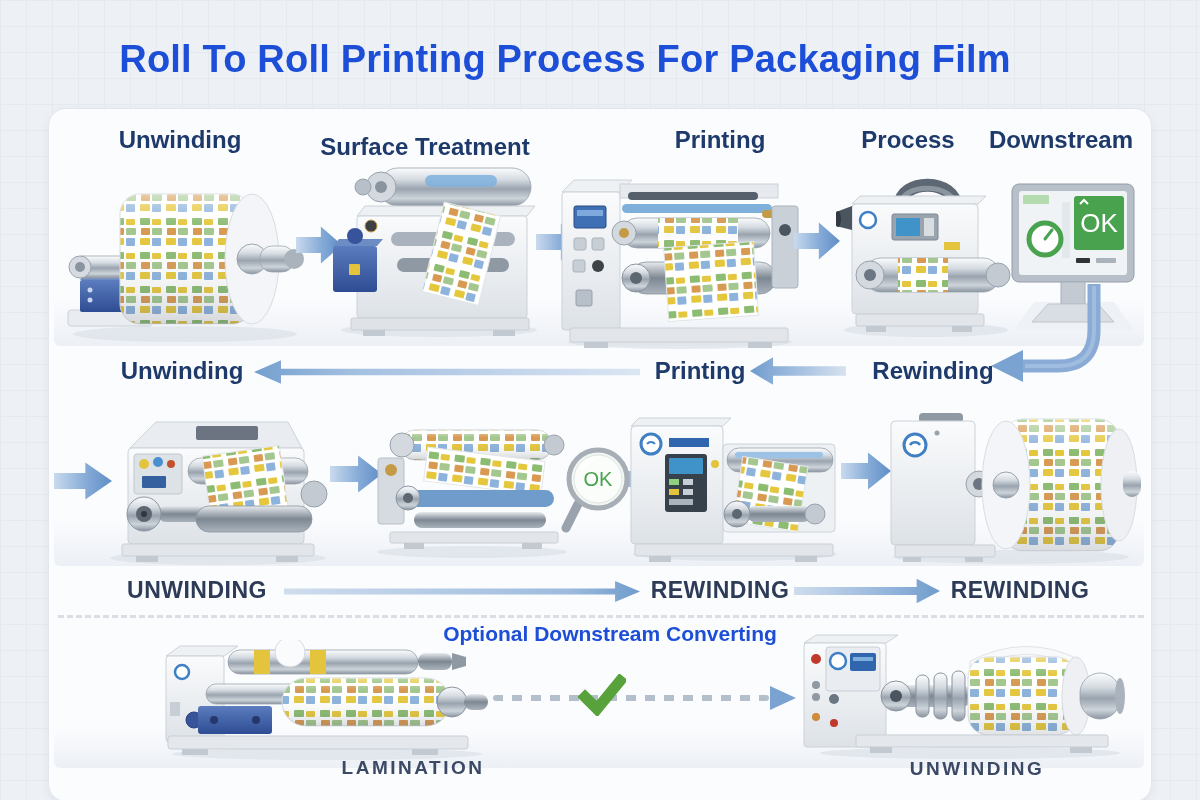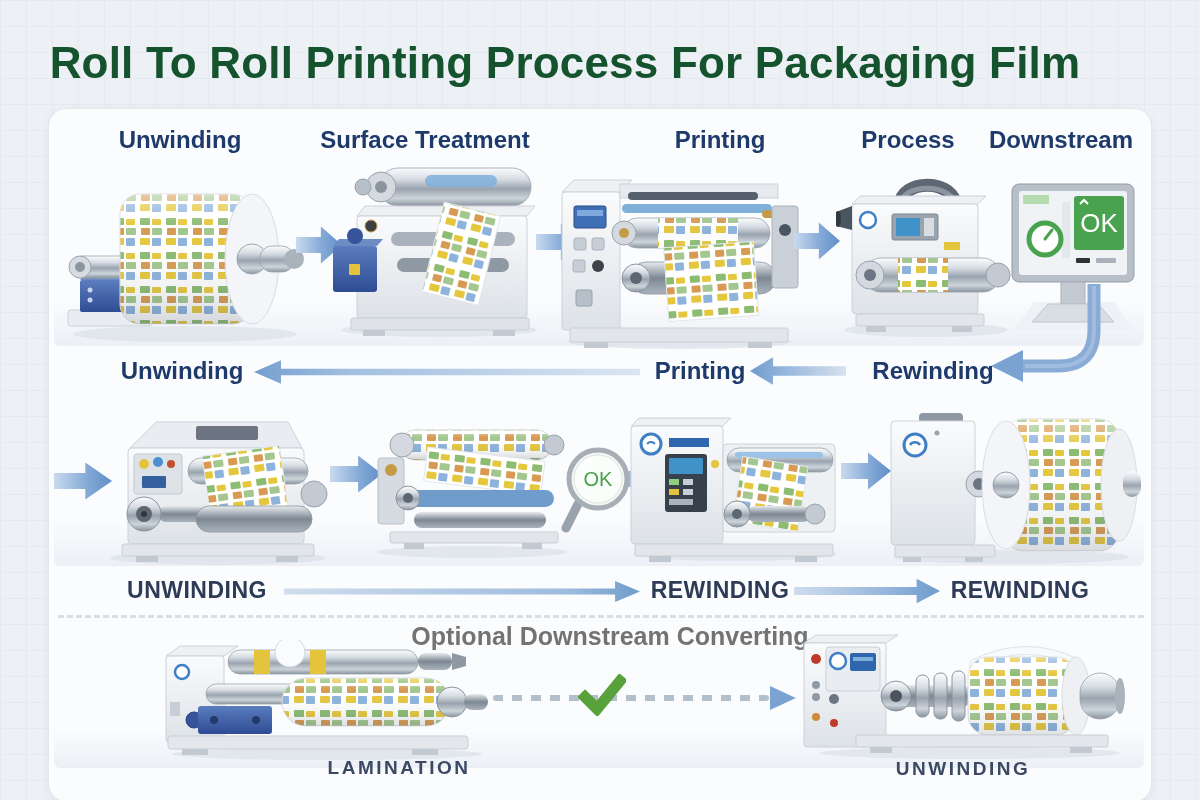--- a/index.html
+++ b/index.html
@@ -17,28 +17,28 @@
   }
   .abs{position:absolute;}
   .panel{
     left:48px;top:108px;width:1102px;height:692px;
     background:#fbfcfe;border:1px solid #e3e7ed;border-radius:18px;
     box-shadow:0 3px 10px rgba(70,90,120,.07);
   }
   .floor{background:linear-gradient(180deg,rgba(208,217,229,0),rgba(201,211,225,.5));opacity:.6;border-radius:6px;}
   .title{
     top:38px;left:565px;transform:translateX(-50%);
-    color:#14532d;font-size:44px;font-weight:700;white-space:nowrap;letter-spacing:.2px;
+    color:#1d4ed8;font-size:38px;font-weight:700;white-space:nowrap;letter-spacing:.2px;
   }
   .lbl{position:absolute;transform:translateX(-50%);white-space:nowrap;font-weight:700;}
   .lbl-r1{color:#1e3a6b;font-size:24px;}
   .lbl-r2{color:#1e3a6b;font-size:24px;}
   .lbl-r3{color:#2d3b57;font-size:23px;letter-spacing:.5px;}
-  .lbl-heading{color:#737373;font-size:25px;}
-  .lbl-mach{color:#3b4964;font-size:19px;letter-spacing:2.5px;}
+  .lbl-heading{color:#1d4ed8;font-size:21px;}
+  .lbl-mach{color:#3b4964;font-size:19px;letter-spacing:2.5px;margin-left:14px;}
   
   .arrow-fat-r{
     background:linear-gradient(90deg,#c9daee 0%,#86abd7 55%,#5f8ec7 100%);
     clip-path:polygon(0 31%,54% 31%,54% 6%,100% 50%,54% 94%,54% 69%,0 69%);
   }
   
   .arrow-long-r{
     background:linear-gradient(90deg,#cfdded 0%,#9dbbde 80%,#6f9ccb 100%);
     clip-path:polygon(0 38%,93% 38%,93% 8%,100% 50%,93% 92%,93% 62%,0 62%);
   }
@@ -111,21 +111,21 @@
 
   <div class="abs title">Roll To Roll Printing Process For Packaging Film</div>
 
   <div class="abs panel"></div>
 
   <div class="abs floor" style="left:54px;top:298px;width:1090px;height:48px"></div>
   <div class="abs floor" style="left:54px;top:518px;width:1090px;height:48px"></div>
   <div class="abs floor" style="left:54px;top:728px;width:1090px;height:40px"></div>
 
   <div class="lbl lbl-r1" style="left:180px;top:126px">Unwinding</div>
-  <div class="lbl lbl-r1" style="left:425px;top:126px">Surface Treatment</div>
+  <div class="lbl lbl-r1" style="left:425px;top:133px">Surface Treatment</div>
   <div class="lbl lbl-r1" style="left:720px;top:126px">Printing</div>
   <div class="lbl lbl-r1" style="left:908px;top:126px">Process</div>
   <div class="lbl lbl-r1" style="left:1061px;top:126px">Downstream</div>
 
   <svg class="abs" style="left:60px;top:182px" width="245" height="162" viewBox="0 0 245 162">
     <ellipse cx="125" cy="152" rx="112" ry="8" fill="#dce1e8" opacity=".7"></ellipse>
     <rect x="8" y="128" width="84" height="16" rx="3" fill="#e9ecf0" stroke="#ccd2d9"></rect>
     <polygon points="20,98 74,98 80,90 26,90" fill="#6e8cc4"></polygon>
     <rect x="20" y="98" width="54" height="32" rx="2" fill="url(#gBlue)"></rect>
     <circle cx="30" cy="108" r="2.5" fill="#c9d6ef"></circle>

